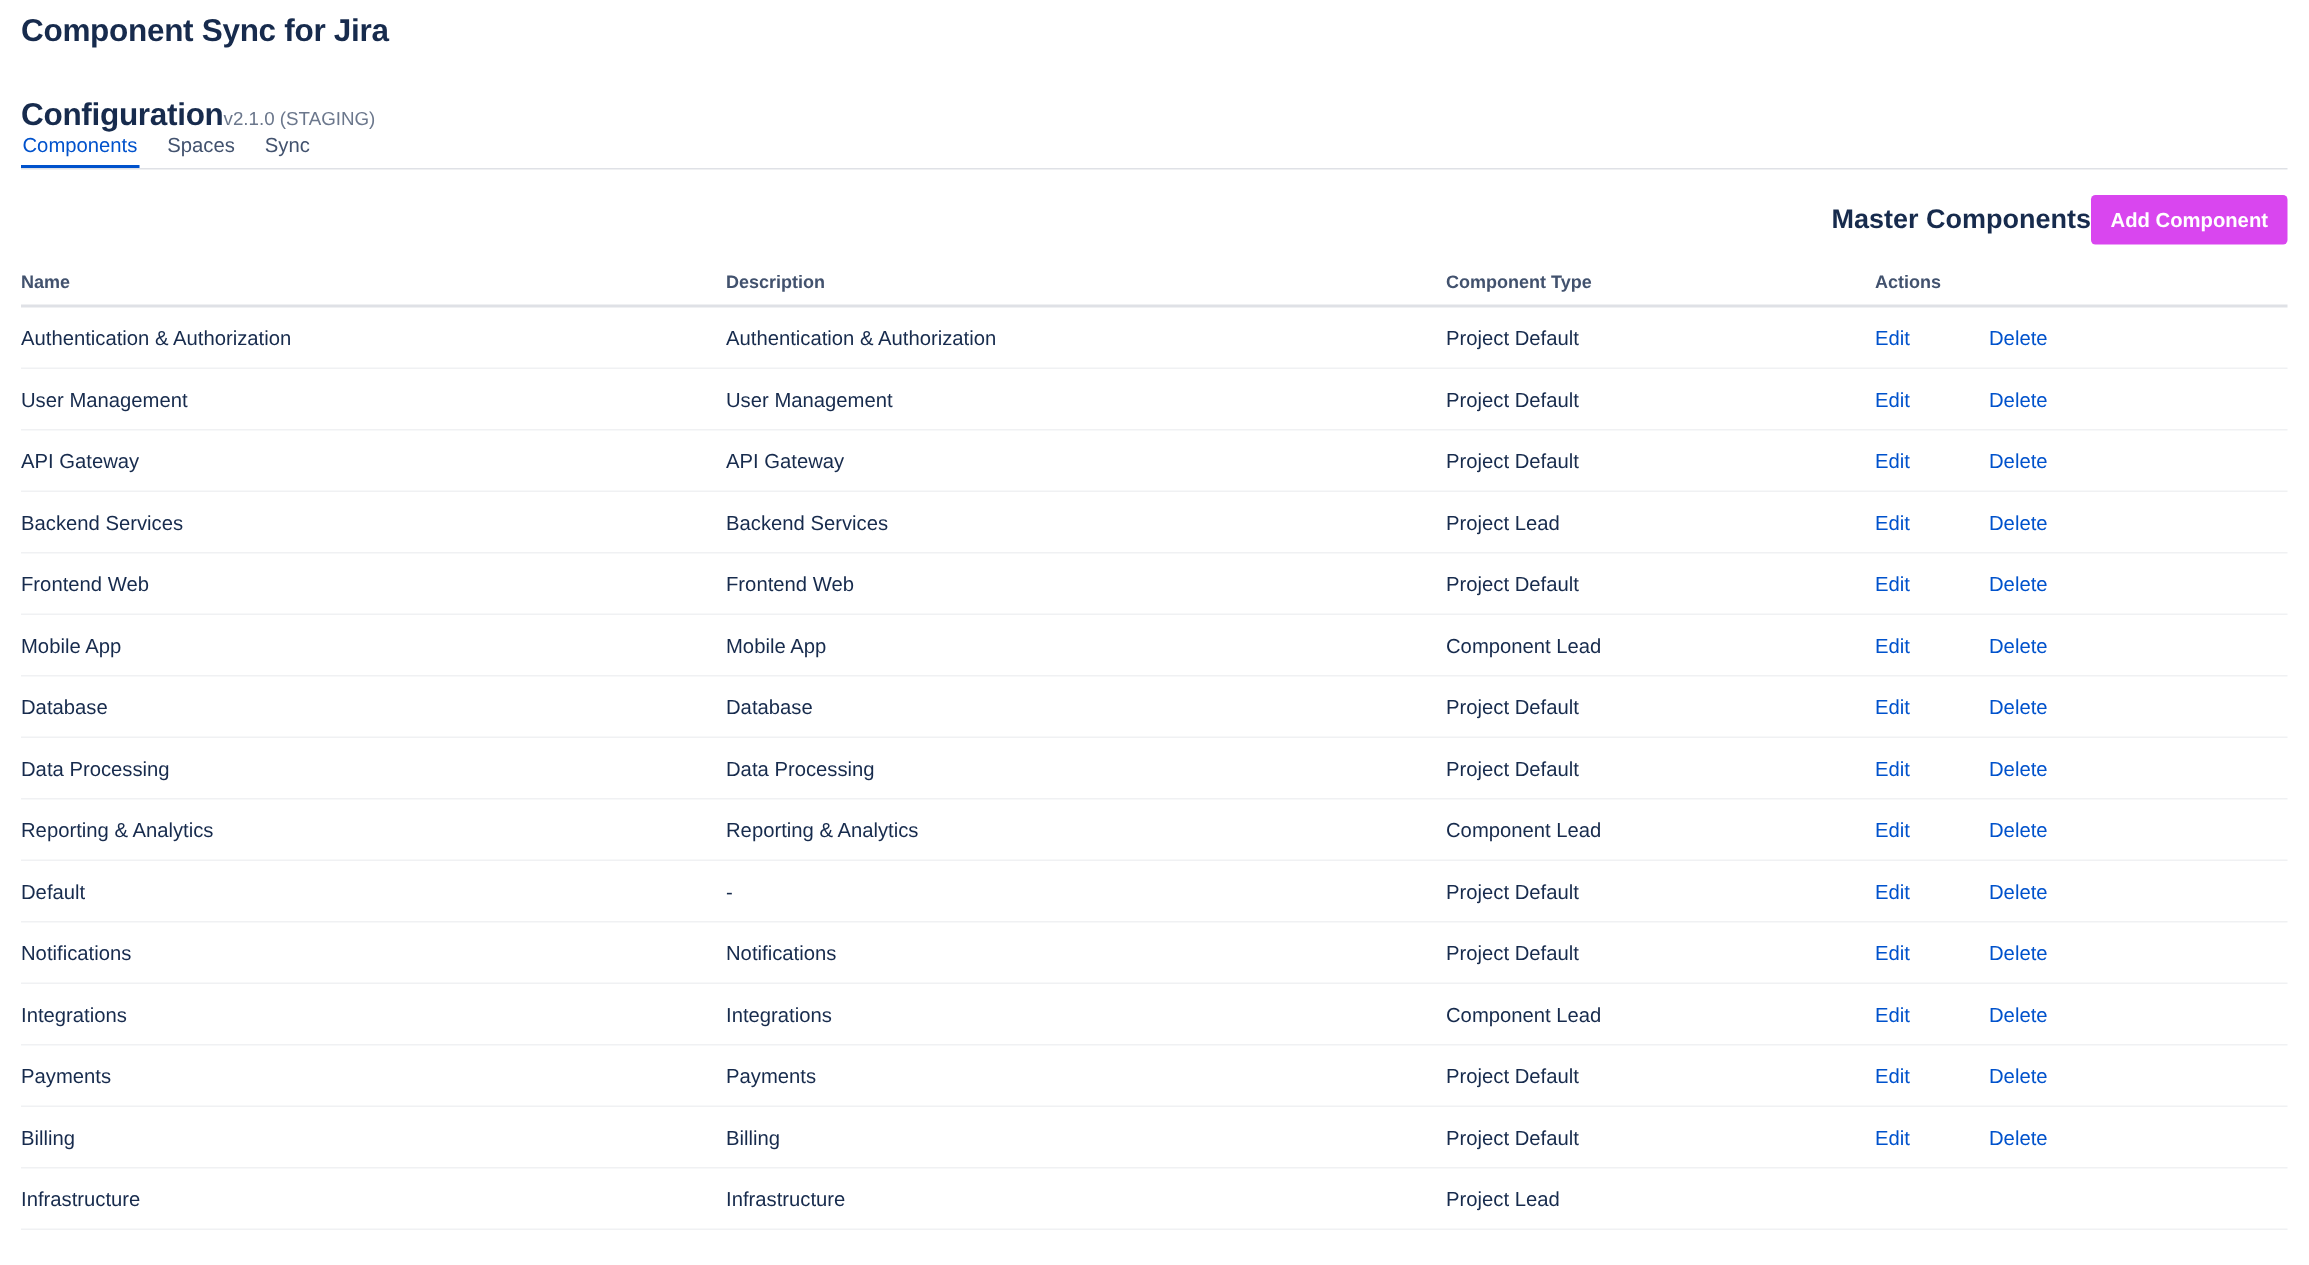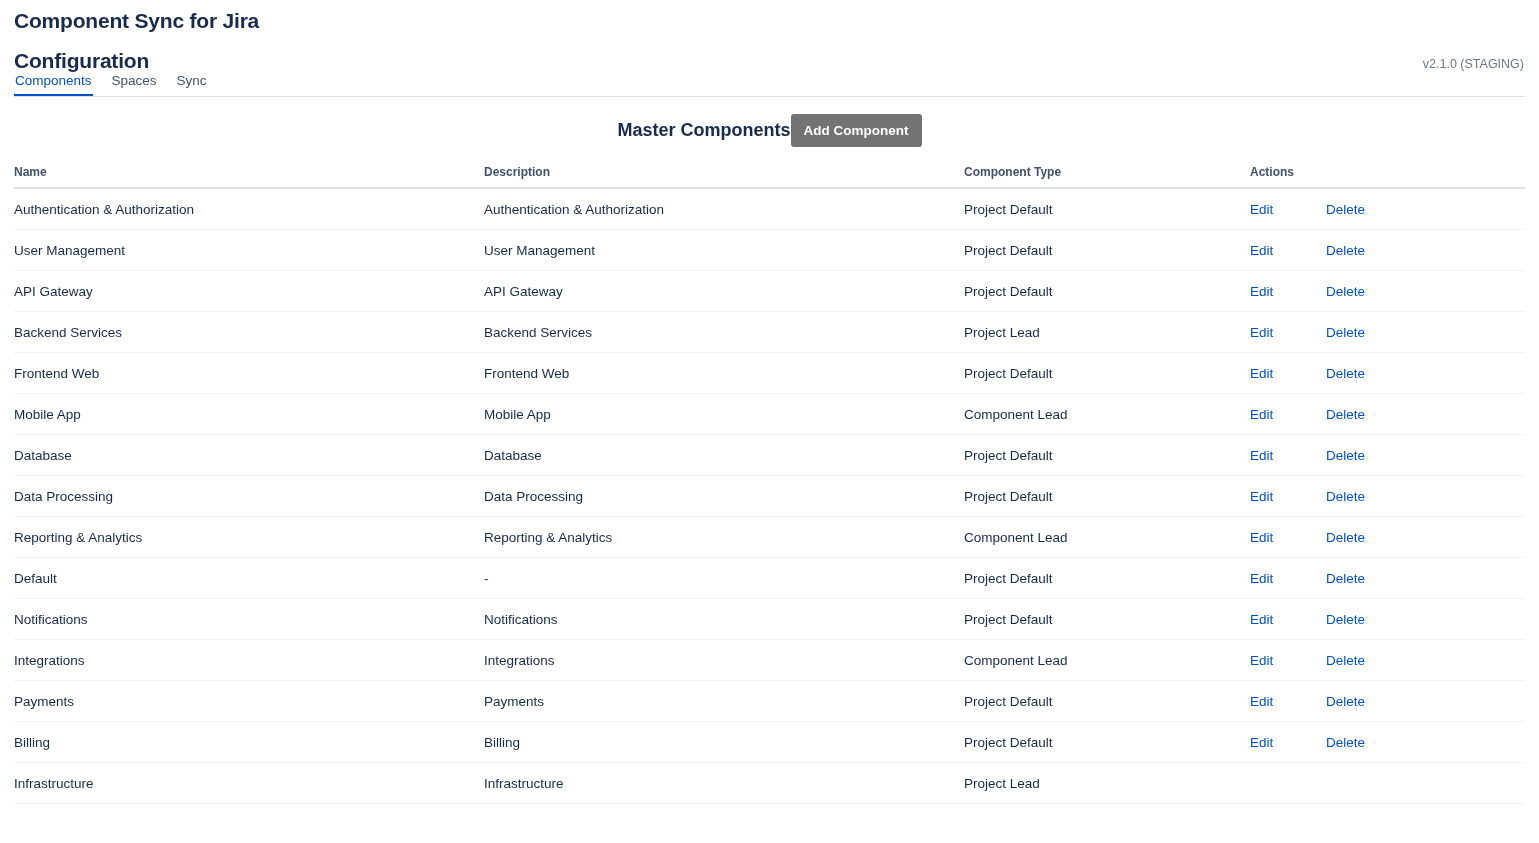--- a/index.html
+++ b/index.html
@@ -21,22 +21,21 @@
   .app-title {
     font-size: 21px;
     font-weight: bold;
     color: #172b4d;
     margin: 9px 0 0 0;
     letter-spacing: -0.2px;
   }
   .config-row {
     display: flex;
     align-items: baseline;
-    justify-content: space-between;
-    margin-top: 16px;
+    margin-top: 32px;
   }
   .config-title {
     font-size: 21px;
     font-weight: bold;
     color: #172b4d;
     letter-spacing: -0.2px;
   }
   .version {
     font-size: 12.5px;
     color: #6b778c;
@@ -58,30 +57,30 @@
     border-bottom: 2px solid transparent;
     font-family: inherit;
   }
   .tab.active {
     color: #0052cc;
     border-bottom: 2px solid #0052cc;
   }
   .section-row {
     display: flex;
     align-items: center;
-    justify-content: center;
+    justify-content: flex-end;
     margin-top: 17px;
   }
   .section-title {
     font-size: 18px;
     font-weight: bold;
     color: #172b4d;
   }
   .add-btn {
-    background: #737373;
+    background: #d946ef;
     color: #ffffff;
     font-size: 13.5px;
     font-weight: bold;
     border: none;
     border-radius: 3px;
     padding: 9px 13px;
     cursor: pointer;
     font-family: inherit;
   }
   table.components {

